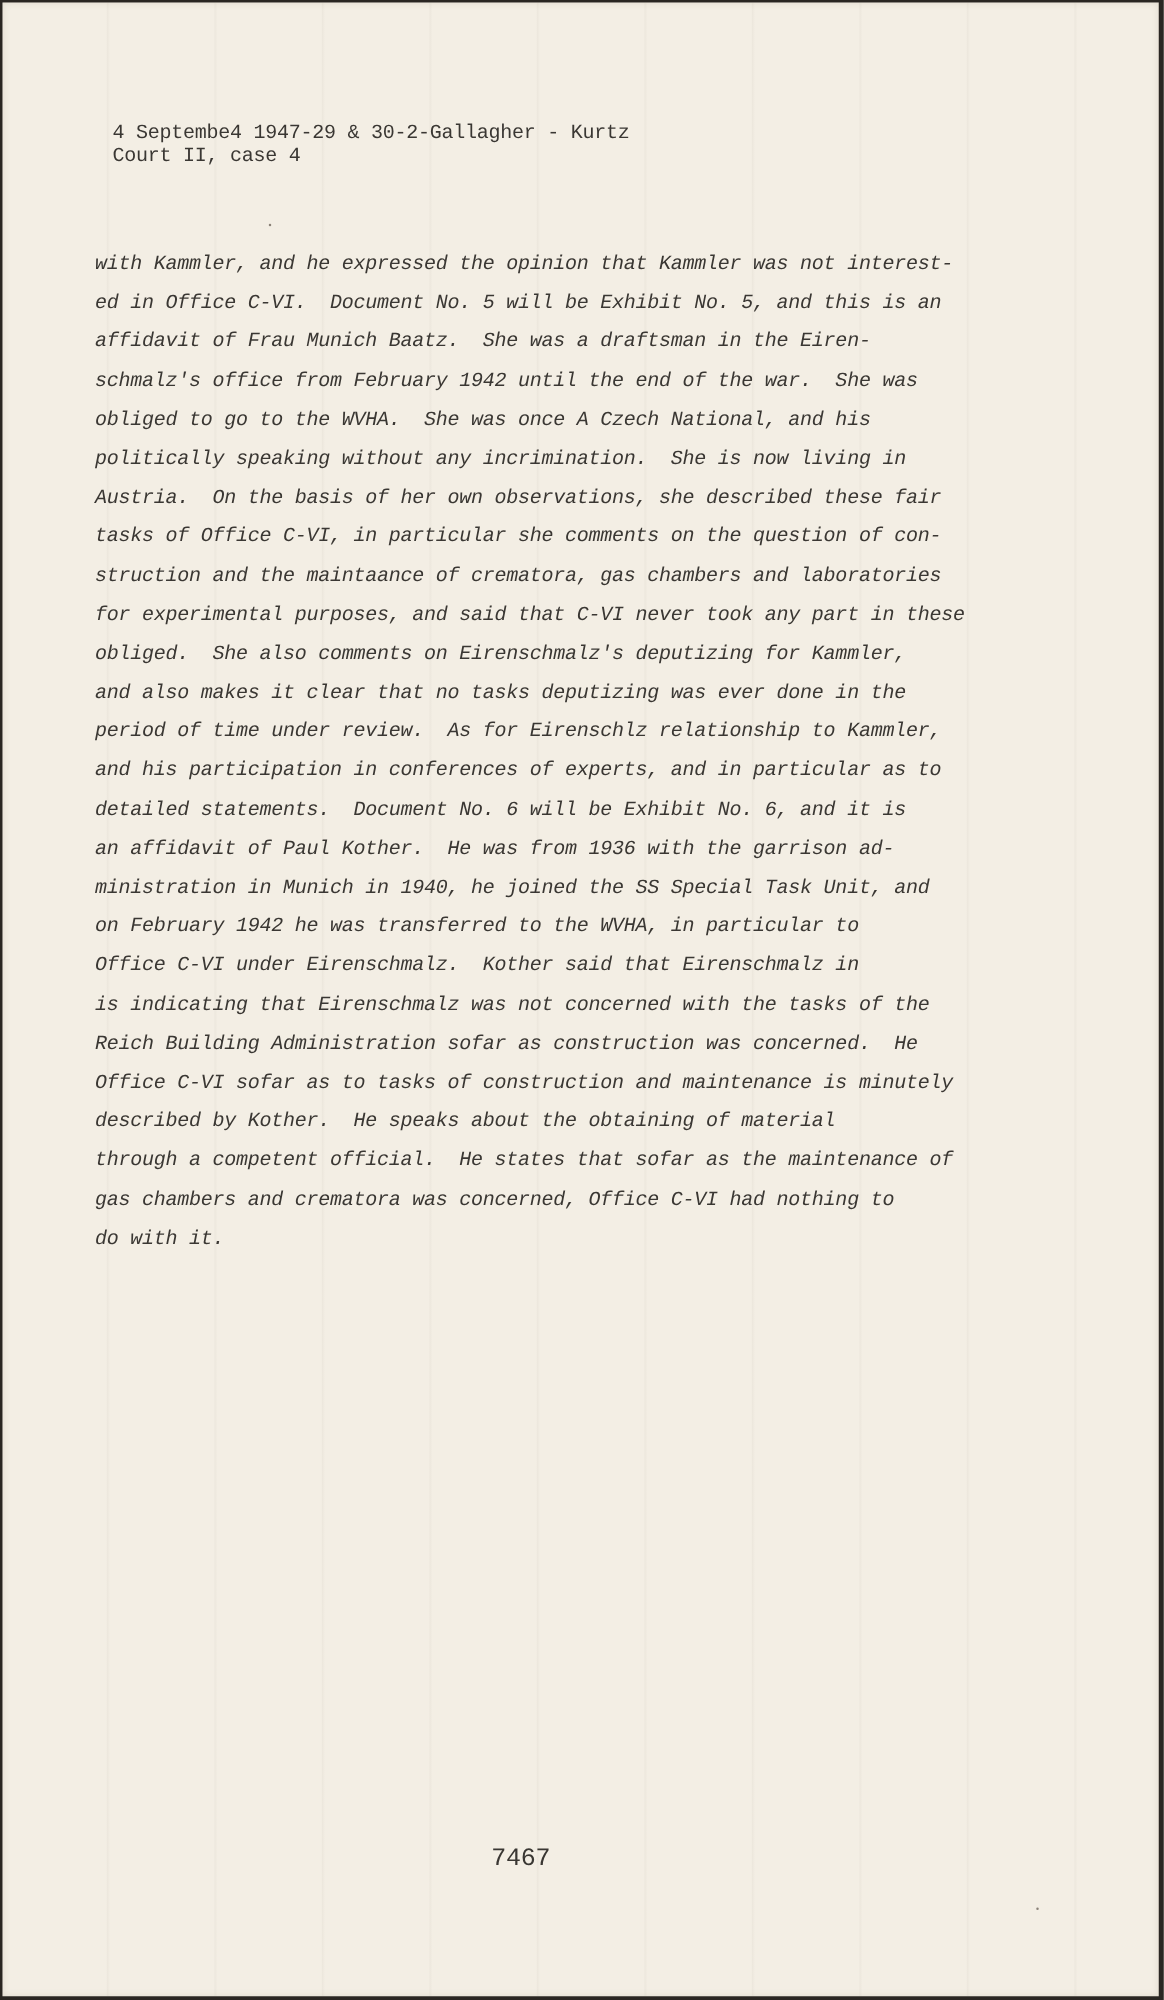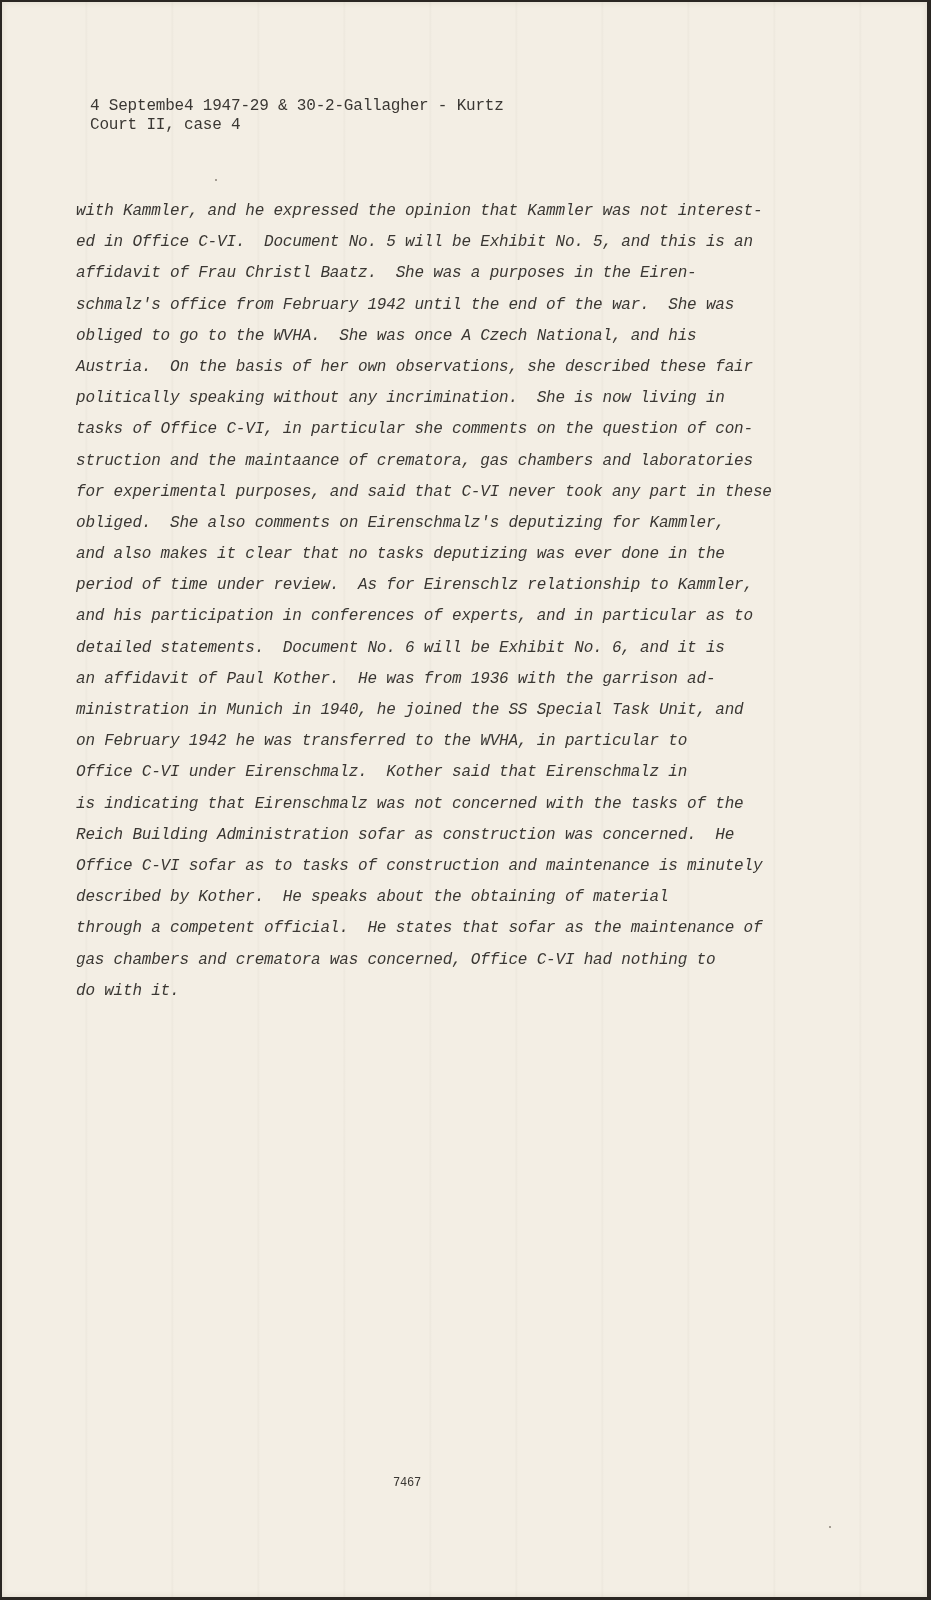--- a/index.html
+++ b/index.html
@@ -51,21 +51,21 @@
       display: block;
       white-space: pre;
       height: 31.2px;
       line-height: 31.2px;
       font-style: italic;
     }
     .page-number {
       position: absolute;
       left: 391px;
       top: 1474px;
-      font-size: 12px;
+      font-size: 20px;
     }
     .mark {
       position: absolute;
       width: 2px;
       height: 2px;
       background: #8a8278;
       border-radius: 1px;
     }
   </style>
 </head>
@@ -74,25 +74,25 @@
 <div class="page">
 
   <div class="header typed">
     <span class="header-line">4 Septembe4 1947-29 &amp; 30-2-Gallagher - Kurtz</span>
     <span class="header-line">Court II, case 4</span>
   </div>
 
   <div class="body-text typed">
     <span class="line">with Kammler, and he expressed the opinion that Kammler was not interest-</span>
     <span class="line">ed in Office C-VI.  Document No. 5 will be Exhibit No. 5, and this is an</span>
-    <span class="line">affidavit of Frau Christl Baatz.  She was a purposes in the Eiren-</span>
+    <span class="line">affidavit of Frau Munich Baatz.  She was a draftsman in the Eiren-</span>
     <span class="line">schmalz's office from February 1942 until the end of the war.  She was</span>
     <span class="line">obliged to go to the WVHA.  She was once A Czech National, and his</span>
+    <span class="line">politically speaking without any incrimination.  She is now living in</span>
     <span class="line">Austria.  On the basis of her own observations, she described these fair</span>
-    <span class="line">politically speaking without any incrimination.  She is now living in</span>
     <span class="line">tasks of Office C-VI, in particular she comments on the question of con-</span>
     <span class="line">struction and the maintaance of crematora, gas chambers and laboratories</span>
     <span class="line">for experimental purposes, and said that C-VI never took any part in these</span>
     <span class="line">obliged.  She also comments on Eirenschmalz's deputizing for Kammler,</span>
     <span class="line">and also makes it clear that no tasks deputizing was ever done in the</span>
     <span class="line">period of time under review.  As for Eirenschlz relationship to Kammler,</span>
     <span class="line">and his participation in conferences of experts, and in particular as to</span>
     <span class="line">detailed statements.  Document No. 6 will be Exhibit No. 6, and it is</span>
     <span class="line">an affidavit of Paul Kother.  He was from 1936 with the garrison ad-</span>
     <span class="line">ministration in Munich in 1940, he joined the SS Special Task Unit, and</span>

